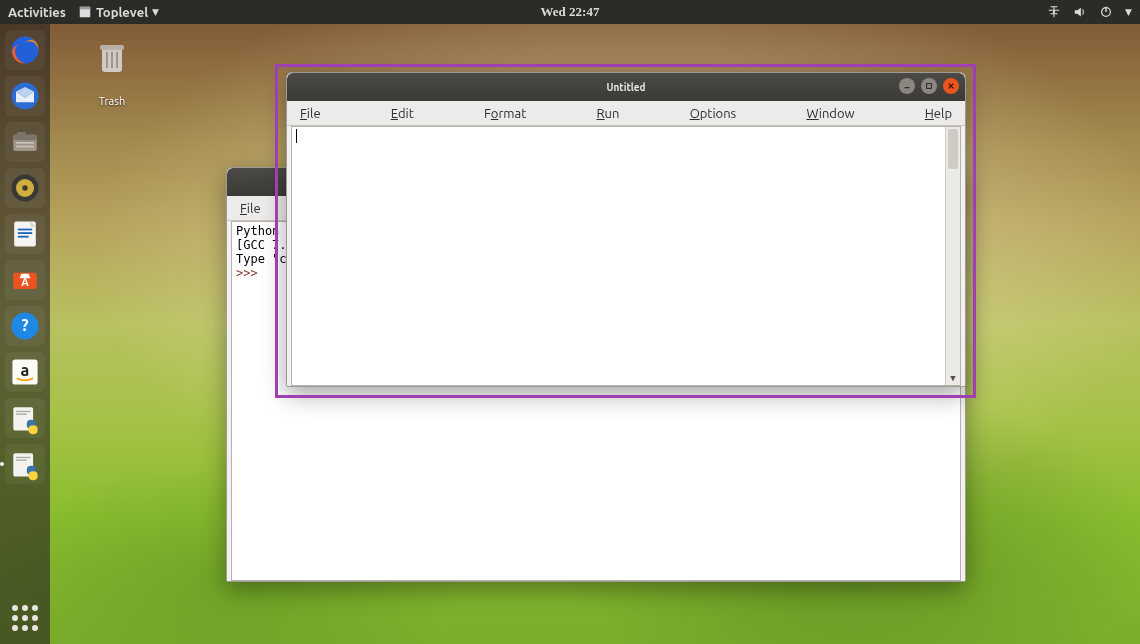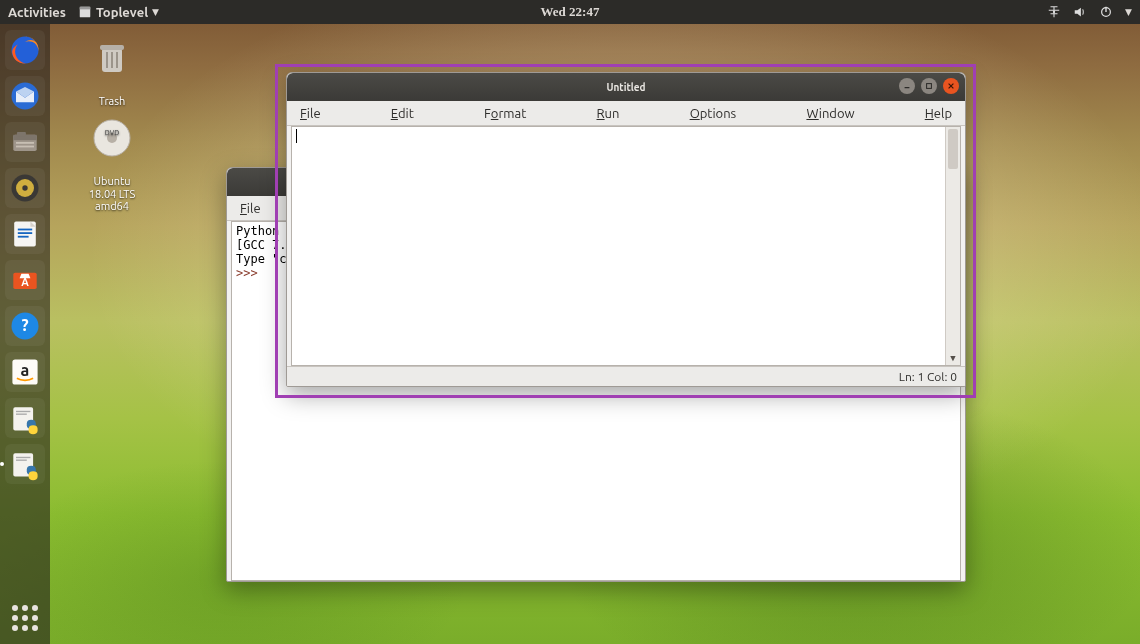--- a/index.html
+++ b/index.html
@@ -300,33 +300,20 @@
           <rect x="12" y="12" width="20" height="24" rx="3" fill="#cfcac3"></rect>
           <rect x="10" y="9" width="24" height="5" rx="2" fill="#b6b0a8"></rect>
           <line x1="17" y1="16" x2="17" y2="32" stroke="#9b948b" stroke-width="2"></line>
           <line x1="22" y1="16" x2="22" y2="32" stroke="#9b948b" stroke-width="2"></line>
           <line x1="27" y1="16" x2="27" y2="32" stroke="#9b948b" stroke-width="2"></line>
         </svg>
     </div>
     <span>Trash</span>
   </div>
 
-  <div class="desk-icon" style="top:116px; left:80px;">
-    <div class="glyph">
-      <svg viewBox="0 0 44 44" width="44" height="44">
-          <circle cx="22" cy="22" r="18" fill="#e9e6df"></circle>
-          <circle cx="22" cy="22" r="18" fill="none" stroke="#b7b0a6" stroke-width="1"></circle>
-          <circle cx="22" cy="22" r="5" fill="#b7b0a6"></circle>
-          <text x="22" y="19" text-anchor="middle" font-size="7" fill="#444">DVD</text>
-        </svg>
-    </div>
-    <span style="white-space:pre; line-height:1.15;">Ubuntu
-18.04 LTS
-amd64</span>
-  </div>
 
   <div class="win" style="top:167px; left:226px; width:740px; height:415px; z-index:20;">
     <div class="titlebar">
       <span></span>
     </div>
     <div class="menubar">
       <span class="mi"><u>F</u>ile</span>
       <span class="mi"><u>E</u>dit</span>
     </div>
     <div class="editor shell-text"><span>Python 3</span>
@@ -366,20 +353,17 @@
       <span class="mi"><u>W</u>indow</span>
       <span class="mi"><u>H</u>elp</span>
     </div>
     <div class="editor"><span class="caret"></span>
       <div class="editor-scroll">
         <div class="arrow" style="top:0">▲</div>
         <div class="thumb"></div>
         <div class="arrow bot">▼</div>
       </div>
     </div>
-    <div class="statusbar">
-      <span>Ln: 1  Col: 0</span>
-    </div>
   </div>
 
   <div class="highlight-box" style="top:64px; left:275px; width:701px; height:334px;"></div>
 
 </div>
 
 </body></html>

